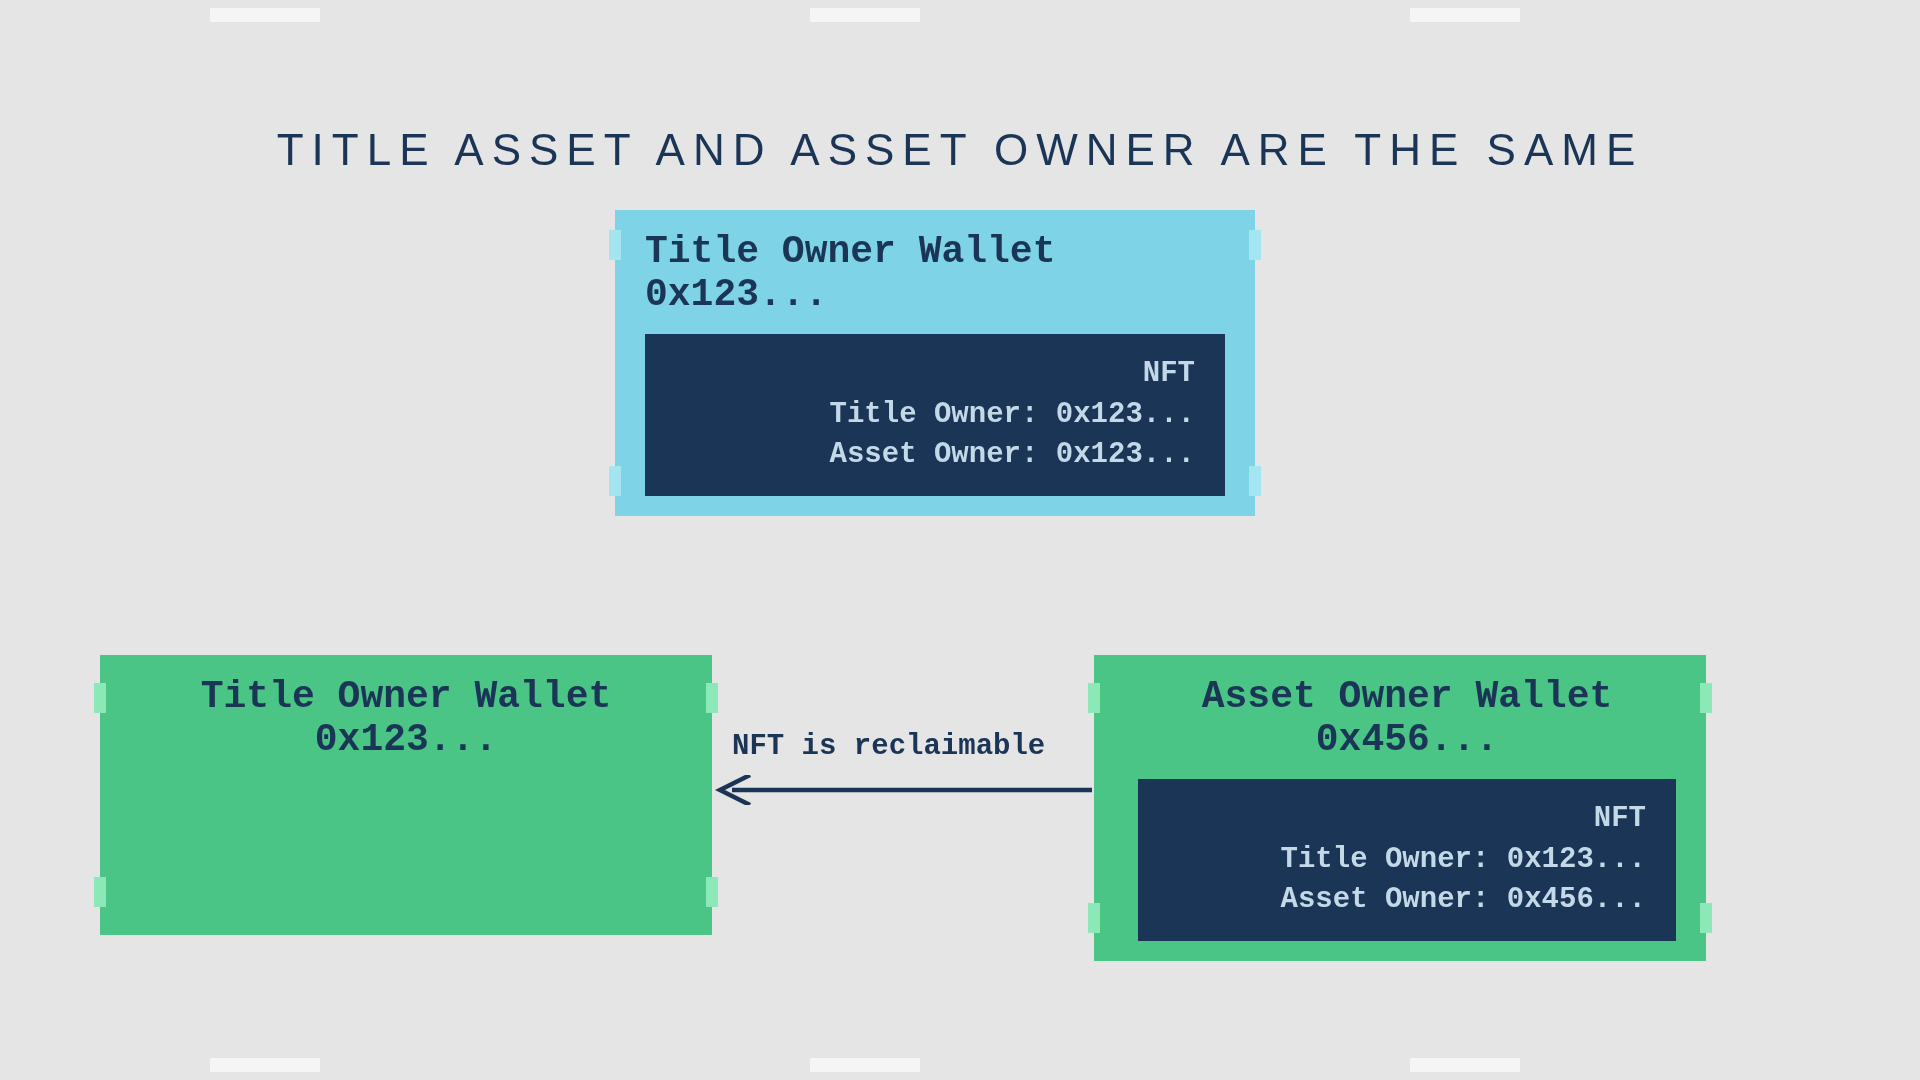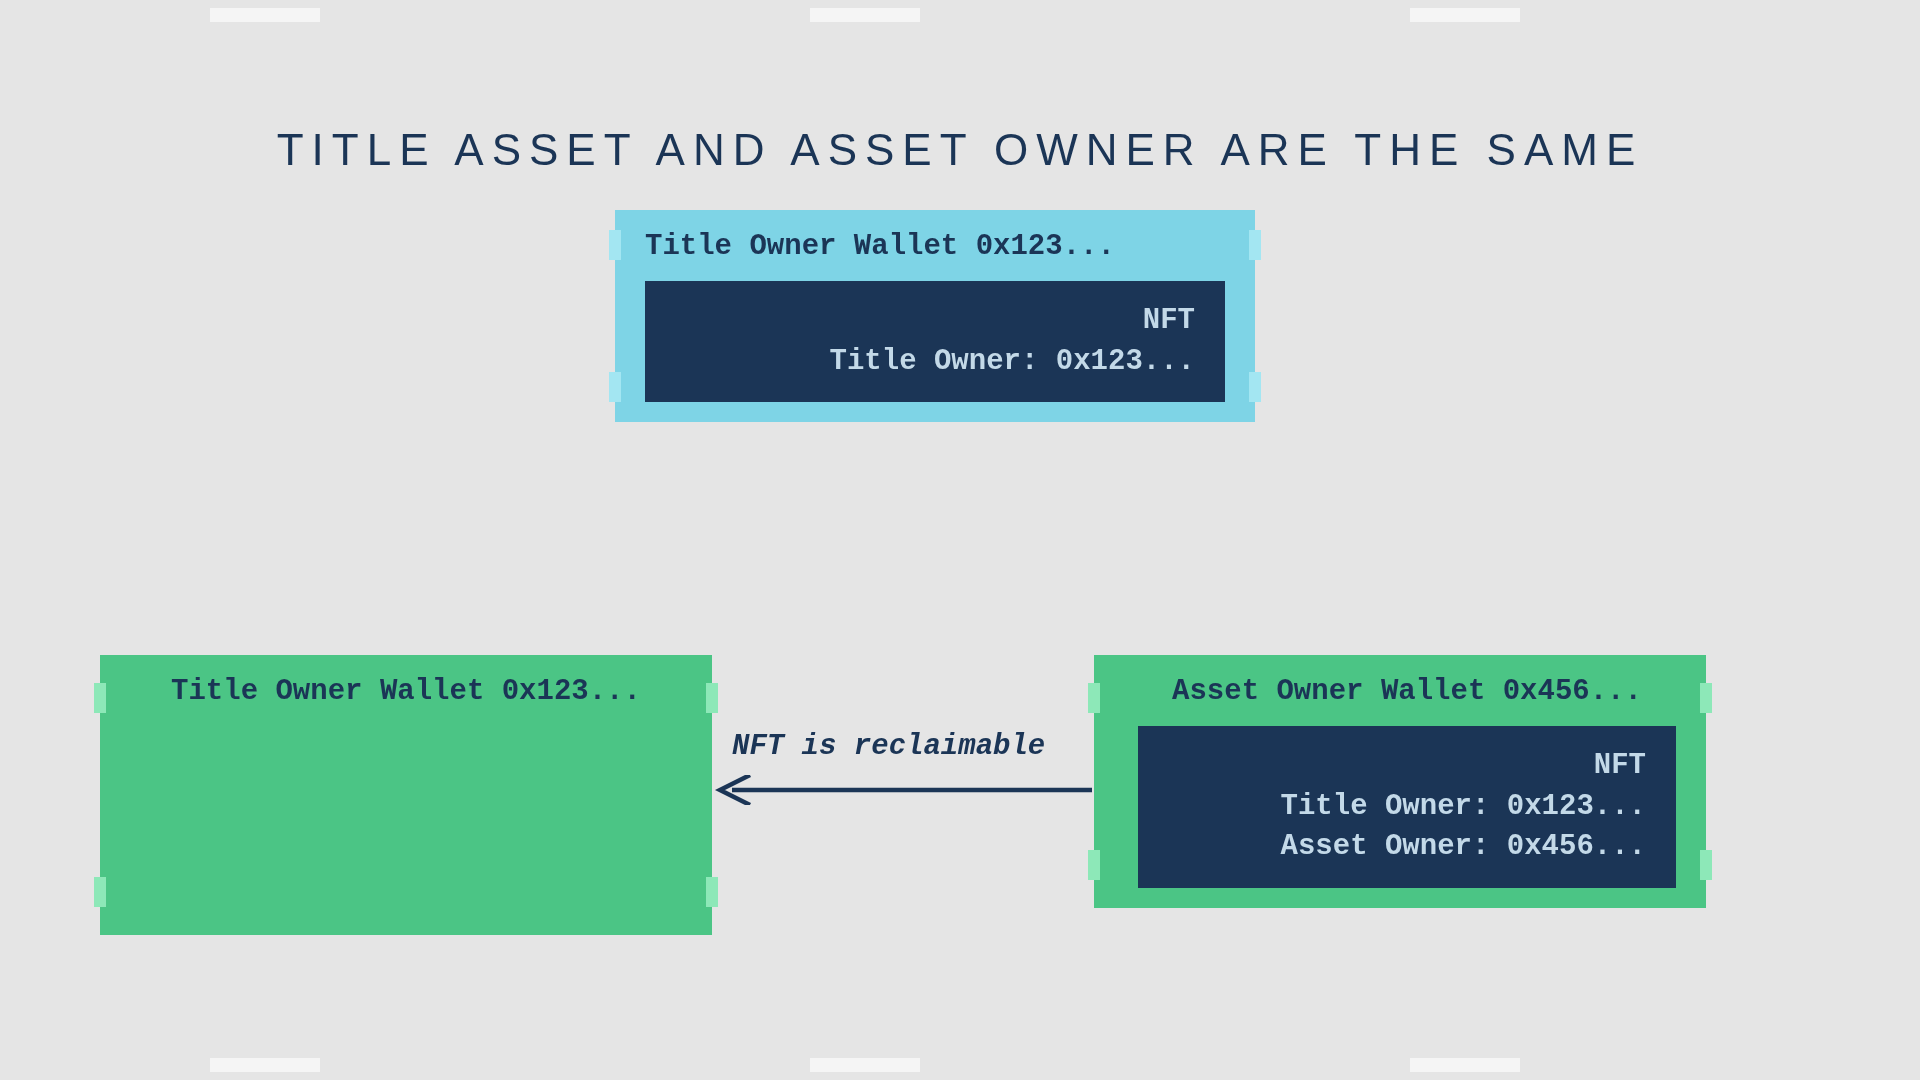--- a/index.html
+++ b/index.html
@@ -28,21 +28,21 @@
     text-align: center;
     width: 100%;
   }
   
   .panel {
     position: absolute;
     padding: 20px 30px;
   }
   .panel-title {
     color: #1b3556;
-    font-size: 29px;
+    font-size: 38px;
     font-weight: bold;
     margin-bottom: 18px;
   }
   .panel.cyan { background: #7ed4e6; }
   .panel.green { background: #4bc585; }
   .nft-box {
     background: #1b3556;
     color: #c3d9e8;
     padding: 20px 30px;
     font-size: 29px;
@@ -83,20 +83,21 @@
 
   <div class="panel cyan" style="top:180px; left:585px; width:640px;">
     <div class="ct" style="background:#a3e6f2; top:20px; left:-6px;"></div>
     <div class="ct" style="background:#a3e6f2; top:20px; right:-6px;"></div>
     <div class="ct" style="background:#a3e6f2; bottom:20px; left:-6px;"></div>
     <div class="ct" style="background:#a3e6f2; bottom:20px; right:-6px;"></div>
     <div class="panel-title">Title Owner Wallet 0x123...</div>
     <div class="nft-box">
       <div>NFT</div>
       <div>Title Owner: 0x123...</div>
+      <div>Asset Owner: 0x123...</div>
     </div>
   </div>
 
 
   <div class="panel green" style="top:625px; left:70px; width:612px; height:280px;">
     <div class="ct" style="background:#8de8b8; top:28px; left:-6px;"></div>
     <div class="ct" style="background:#8de8b8; top:28px; right:-6px;"></div>
     <div class="ct" style="background:#8de8b8; bottom:28px; left:-6px;"></div>
     <div class="ct" style="background:#8de8b8; bottom:28px; right:-6px;"></div>
     <div class="panel-title" style="text-align:center;">Title Owner Wallet 0x123...</div>
@@ -112,15 +113,15 @@
       <div>NFT</div>
       <div>Title Owner: 0x123...</div>
       <div>Asset Owner: 0x456...</div>
     </div>
   </div>
 
   <svg class="arrow-svg" style="top:745px; left:682px;" width="382" height="30">
     <line x1="20" y1="15" x2="380" y2="15" stroke="#1b3556" stroke-width="4.5"></line>
     <polyline points="38,0 8,15 38,30" fill="none" stroke="#1b3556" stroke-width="4.5"></polyline>
   </svg>
-  <div class="arrow-label" style="top:700px; left:702px;font-style:italic;">NFT is reclaimable</div>
+  <div class="arrow-label" style="top:700px; left:702px;">NFT is reclaimable</div>
 
 </div>
 
 </body></html>

